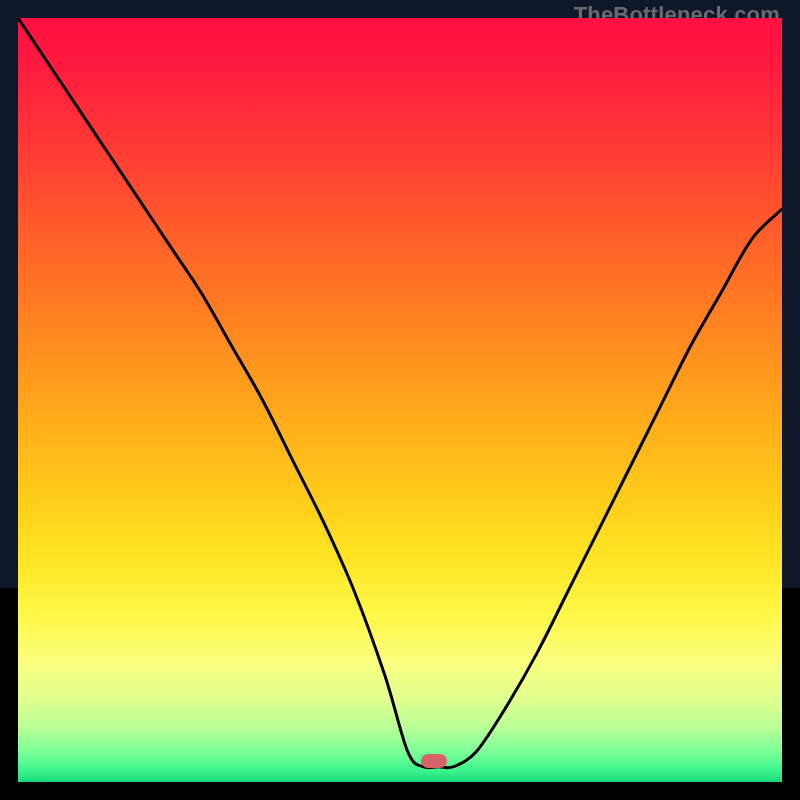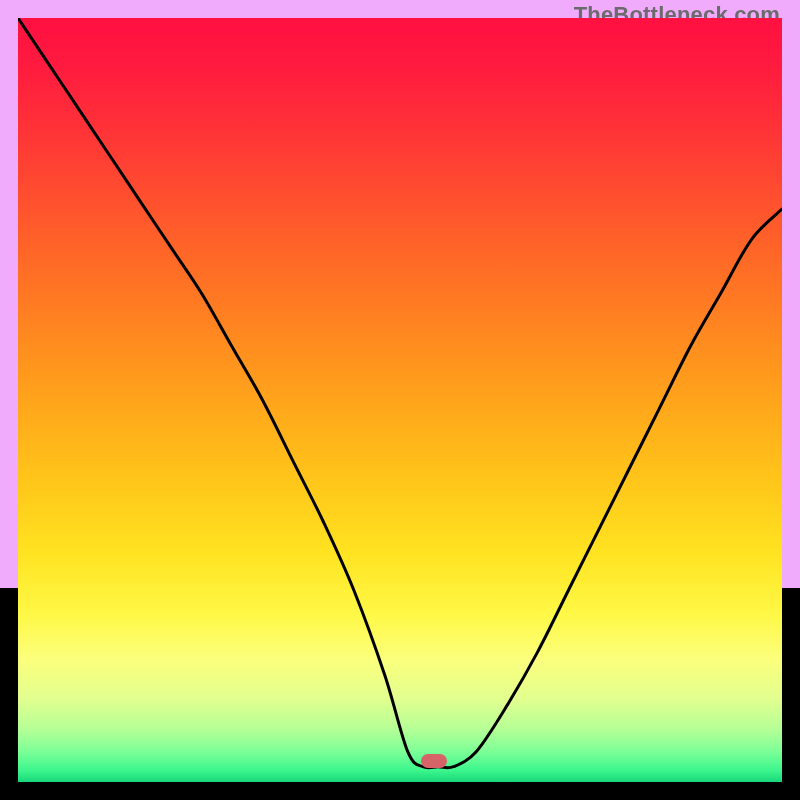--- a/index.html
+++ b/index.html
@@ -9,21 +9,21 @@
     height: 800px;
     background: #000;
     overflow: hidden;
   }
   .frame {
     position: absolute;
     left: 0;
     top: 0;
     width: 800px;
     height: 588px;
-    background: #f0abfc;
+    background: #0f172a;
   }
   .plot {
     position: absolute;
     left: 18px;
     top: 18px;
     width: 764px;
     height: 764px;
     overflow: hidden;
   }
   .gradient {

